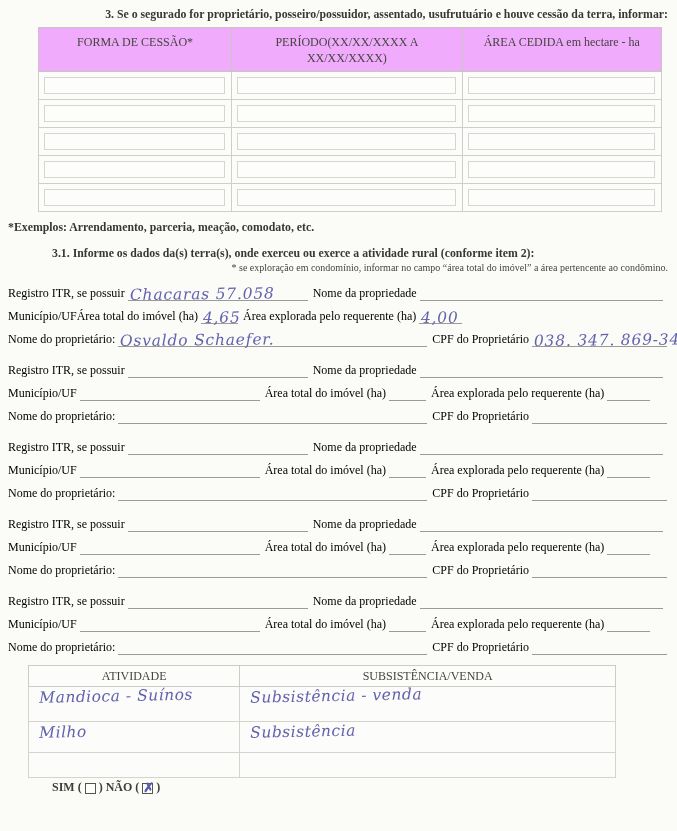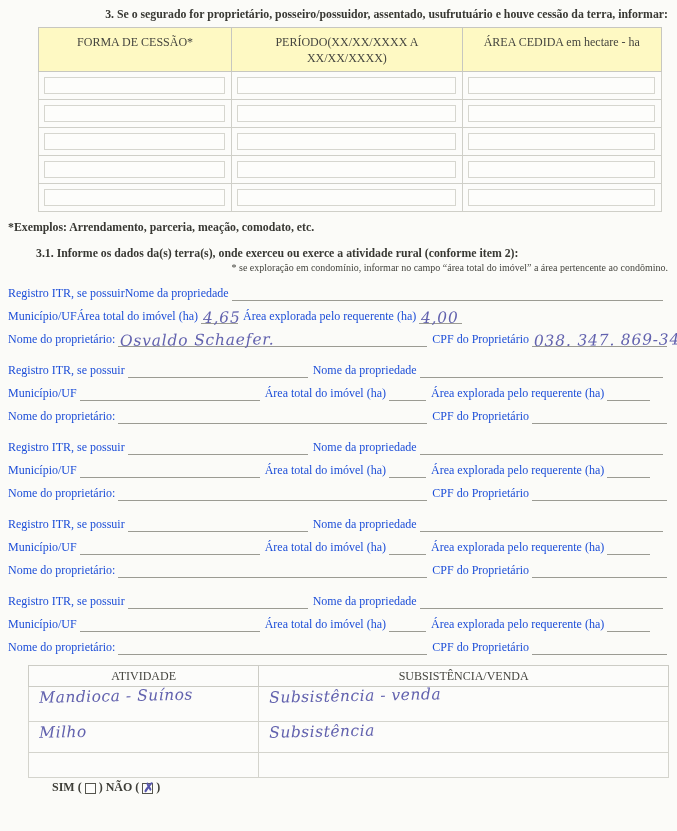--- a/index.html
+++ b/index.html
@@ -12,48 +12,48 @@
     overflow:hidden;
   }
   .doc { padding:5px 9px 0 8px; }
 
   .s3-title { font-size:11.8px; font-weight:bold; color:#383833; margin:2px 0 5px 0;text-align:right; }
 
   
   table.t1 { border-collapse:collapse; margin-left:30px; width:624px; table-layout:fixed; }
   .t1 th { border:1px solid #c7c7c0; font-size:12px; font-weight:normal; color:#45453f;
            text-align:center; vertical-align:top; padding:6px 14px 4px 14px; height:44px; line-height:1.35;
-           background:#fef9c3; }
+           background:#f0abfc; }
   .t1 td { border:1px solid #cfcfc8; height:28px; padding:0; background:#fcfcfa; }
   .t1 .ibox { border:1px solid #d6d6cf; height:17px; margin:4px 6px 4px 5px; background:#fdfdfb; }
 
   .foot { font-weight:bold; font-size:11.8px; color:#383833; margin:8px 0 4px 0; }
 
-  .sec-title { font-weight:bold; font-size:11.8px; color:#383833; margin:11px 0 1px 28px; }
+  .sec-title { font-weight:bold; font-size:11.8px; color:#383833; margin:11px 0 1px 44px; }
   .sec-note  { font-size:10px; color:#45453f; margin:1px 0 7px 36px;text-align:right; }
 
   
   .terra { margin:0 0 10px 0; }
   .fline { display:flex; align-items:flex-end; font-size:12px; height:21px; margin-bottom:2px; }
-  .lbl { white-space:nowrap; color:#1d4ed8; }
+  .lbl { white-space:nowrap; color:#000000; }
   .ul { border-bottom:1px solid #9b9b93; height:16px; position:relative; margin:0 5px 0 3px; }
   .grow { flex:1; }
   .w180 { width:180px; flex:none; }
   .w36  { width:37px;  flex:none; }
   .w42  { width:43px;  flex:none; margin-right:13px; }
   .w135 { width:135px; flex:none; margin-right:1px; }
 
   .hand { position:absolute; left:2px; bottom:-4px;
           font-family:"DejaVu Serif", serif; font-style:italic;
           color:#6262ae; font-size:14.5px; white-space:nowrap;
           letter-spacing:.3px; transform:rotate(-.6deg); transform-origin:left bottom; }
   .hand.big { font-size:15.5px; letter-spacing:.8px; }
 
   
-  table.t2 { border-collapse:collapse; margin-left:20px; width:641px; table-layout:fixed; }
+  table.t2 { border-collapse:collapse; margin-left:20px; width:588px; table-layout:fixed; }
   .t2 th { border:1px solid #ccccc5; font-size:12px; font-weight:normal; color:#45453f;
            height:21px; text-align:center; background:#fcfcfa; }
   .t2 td { border:1px solid #d4d4cd; vertical-align:top; background:#fcfcfa; padding:0; }
   .r-tall { height:35px; } .r-mid { height:31px; } .r-low { height:25px; }
   .hand2 { display:block; font-family:"DejaVu Serif", serif; font-style:italic;
            color:#6262ae; font-size:15.5px; white-space:nowrap; letter-spacing:.5px;
            padding:2px 0 0 10px; transform:rotate(-1.2deg); transform-origin:left top; }
 
   
   .t33-title { font-weight:bold; font-size:11.4px; color:#383833; margin:10px 0 0 44px; }
@@ -142,20 +142,23 @@
     </table>
 
   <div class="foot">*Exemplos: Arrendamento, parceria, meação, comodato, etc.</div>
 
   <div class="sec-title">3.1. Informe os dados da(s) terra(s), onde exerceu ou exerce a atividade rural (conforme item 2):</div>
   <div class="sec-note">* se exploração em condomínio, informar no campo “área total do imóvel” a área pertencente ao condômino.</div>
 
   <div class="terra">
     <div class="fline">
       <span class="lbl">Registro ITR, se possuir</span>
+      <span class="ul w180">
+          <span class="hand big">Chacaras 57.058</span>
+        </span>
       <span class="lbl">Nome da propriedade</span>
       <span class="ul grow">
           <span class="hand"></span>
         </span>
     </div>
     <div class="fline">
       <span class="lbl">Município/UF</span>
       <span class="lbl">Área total do imóvel (ha)</span>
       <span class="ul w36">
           <span class="hand big">4,65</span>

